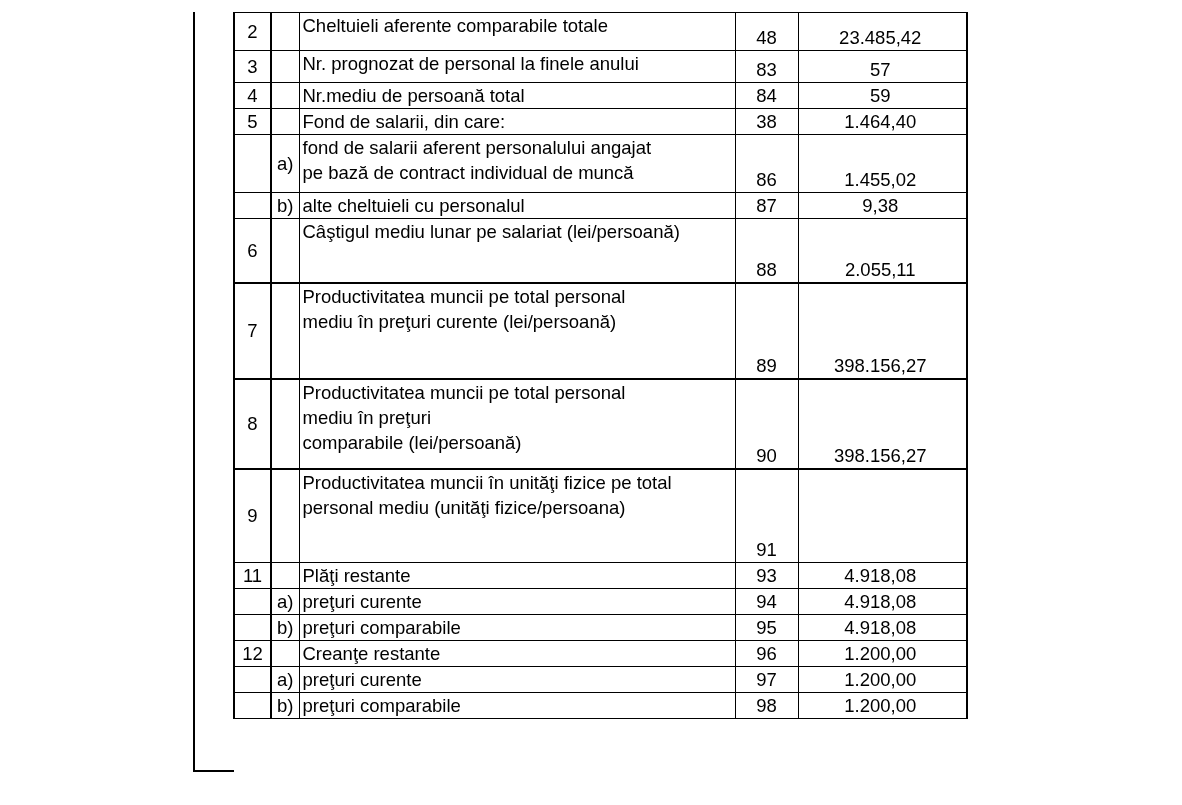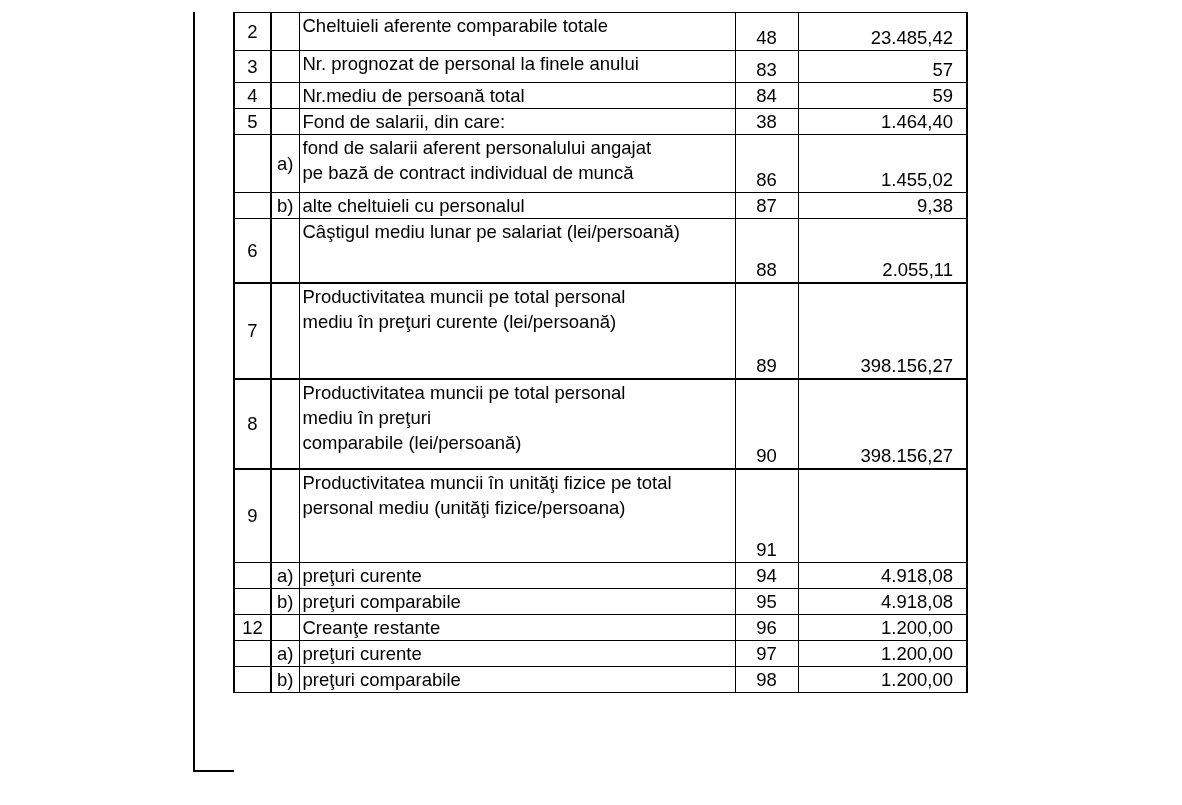--- a/index.html
+++ b/index.html
@@ -7,21 +7,21 @@
            font-family: "Liberation Sans", sans-serif; color: #000; }
     .outer-line { position: absolute; left: 193px; top: 12px; width: 2px; height: 760px; background: #000; }
     .outer-bottom { position: absolute; left: 193px; top: 770px; width: 41px; height: 2px; background: #000; }
     table.grid { position: absolute; left: 233px; top: 12px; border-collapse: collapse; table-layout: fixed; }
     table.grid td { border: 1.5px solid #000; padding: 0 3px; font-size: 18.5px; line-height: 25px;
                     vertical-align: bottom; white-space: nowrap; overflow: hidden; }
     table.grid td.nr { text-align: center; vertical-align: middle; border-left-width: 2px; border-right-width: 2px; }
     table.grid td.sub { text-align: center; vertical-align: middle; padding: 0 1px; }
     table.grid td.label { vertical-align: top; }
     table.grid td.code { text-align: center; }
-    table.grid td.val { text-align: right; padding-right: 13px; border-right-width: 2px; }
+    table.grid td.val { text-align: center; padding-right: 7px; border-right-width: 2px; }
     tr.thick-top td { border-top-width: 2.5px; margin-left: 36px; }
     .label-line { display: block; }
   </style>
 </head>
 <body>
 
 <div class="outer-line"></div>
 <div class="outer-bottom"></div>
 
 <table class="grid">
@@ -122,20 +122,29 @@
         <td class="nr">9</td>
         <td class="sub"></td>
         <td class="label">
           <span class="label-line">Productivitatea muncii în unităţi fizice pe total</span>
           <span class="label-line">personal mediu (unităţi fizice/persoana)</span>
         </td>
         <td class="code">91</td>
         <td class="val"></td>
       </tr>
       <tr style="height: 26px;">
+        <td class="nr">11</td>
+        <td class="sub"></td>
+        <td class="label">
+          <span class="label-line">Plăţi restante</span>
+        </td>
+        <td class="code">93</td>
+        <td class="val">4.918,08</td>
+      </tr>
+      <tr style="height: 26px;">
         <td class="nr"></td>
         <td class="sub">a)</td>
         <td class="label">
           <span class="label-line">preţuri curente</span>
         </td>
         <td class="code">94</td>
         <td class="val">4.918,08</td>
       </tr>
       <tr style="height: 26px;">
         <td class="nr" style="border-top-color: transparent;"></td>

